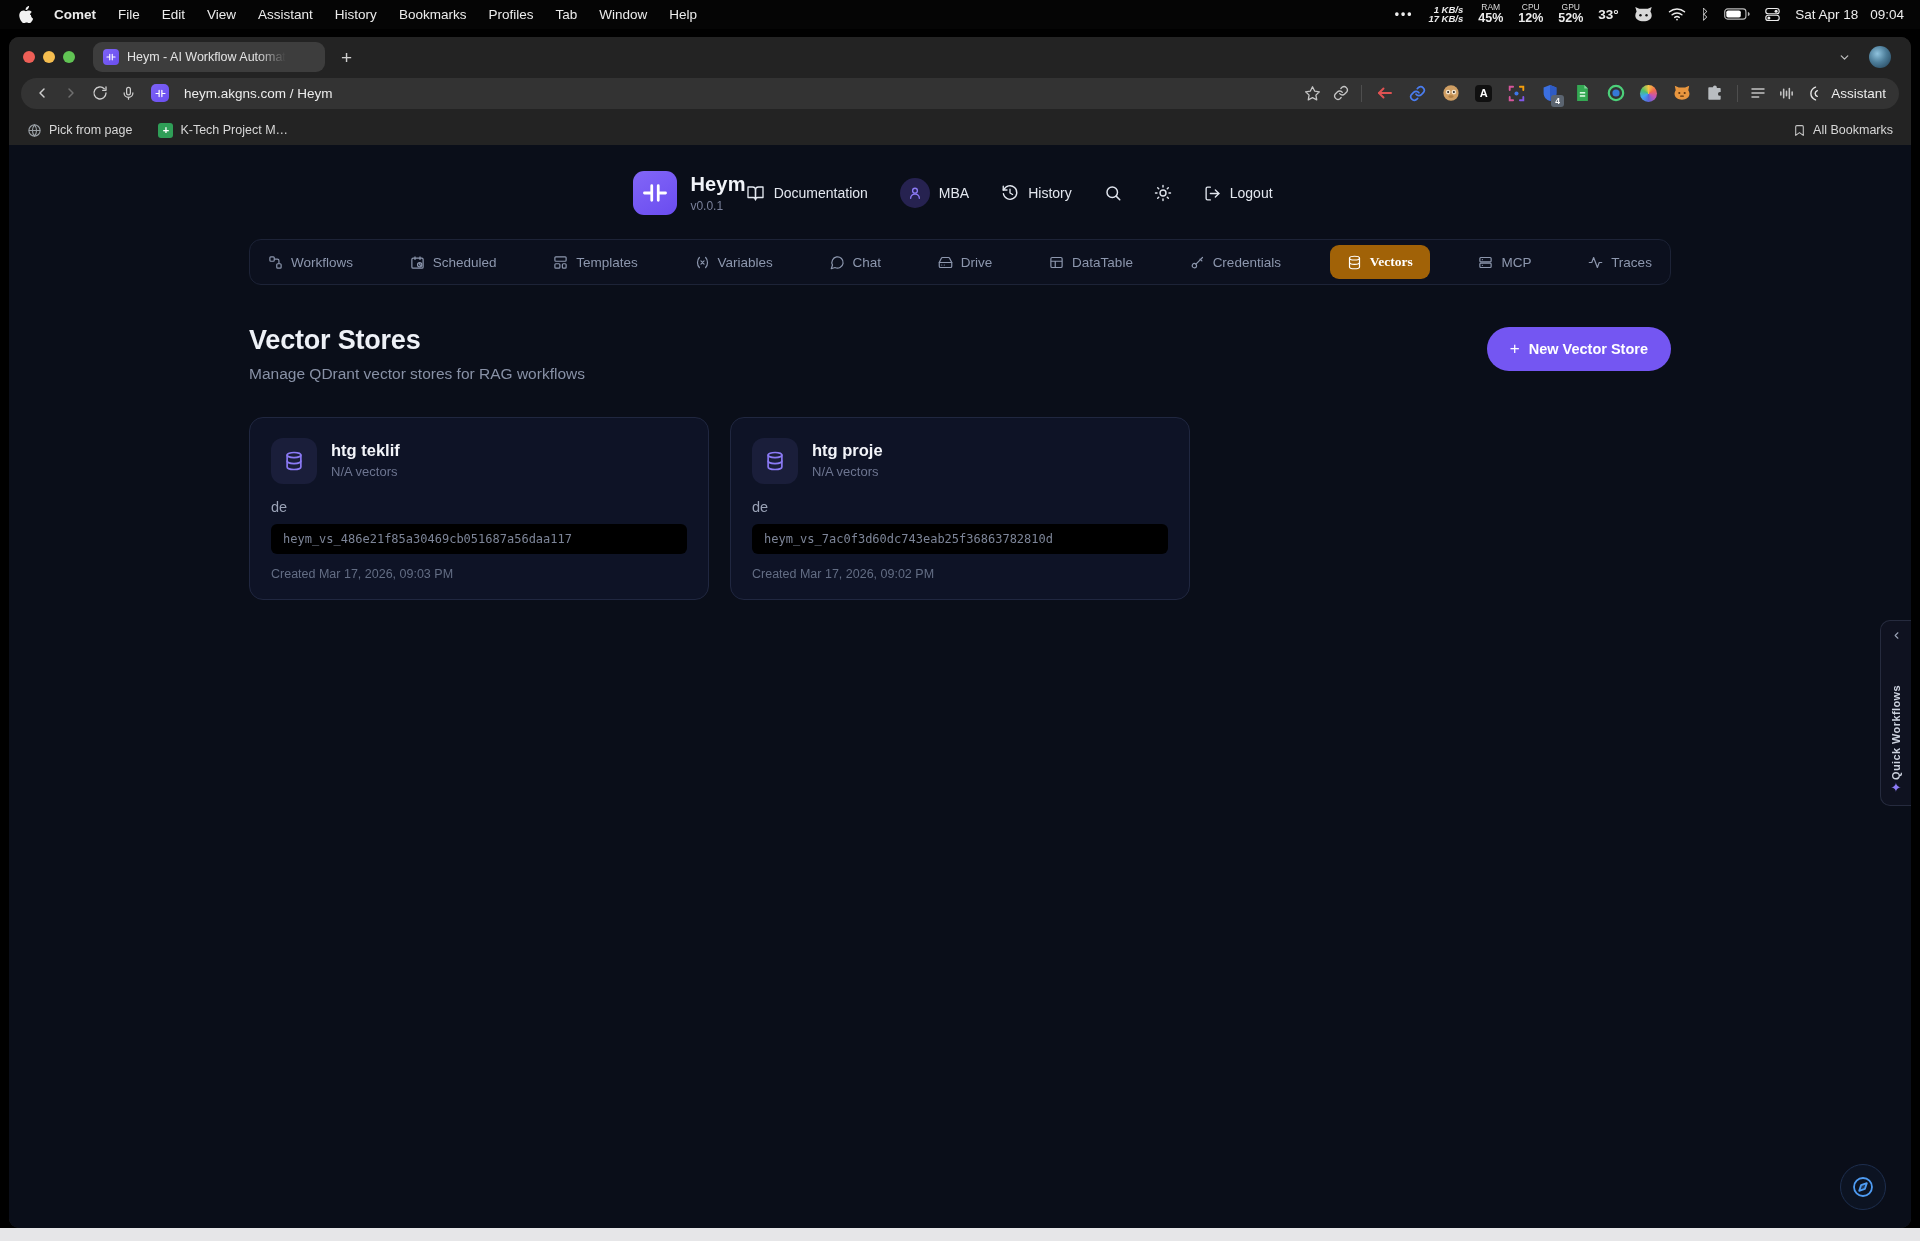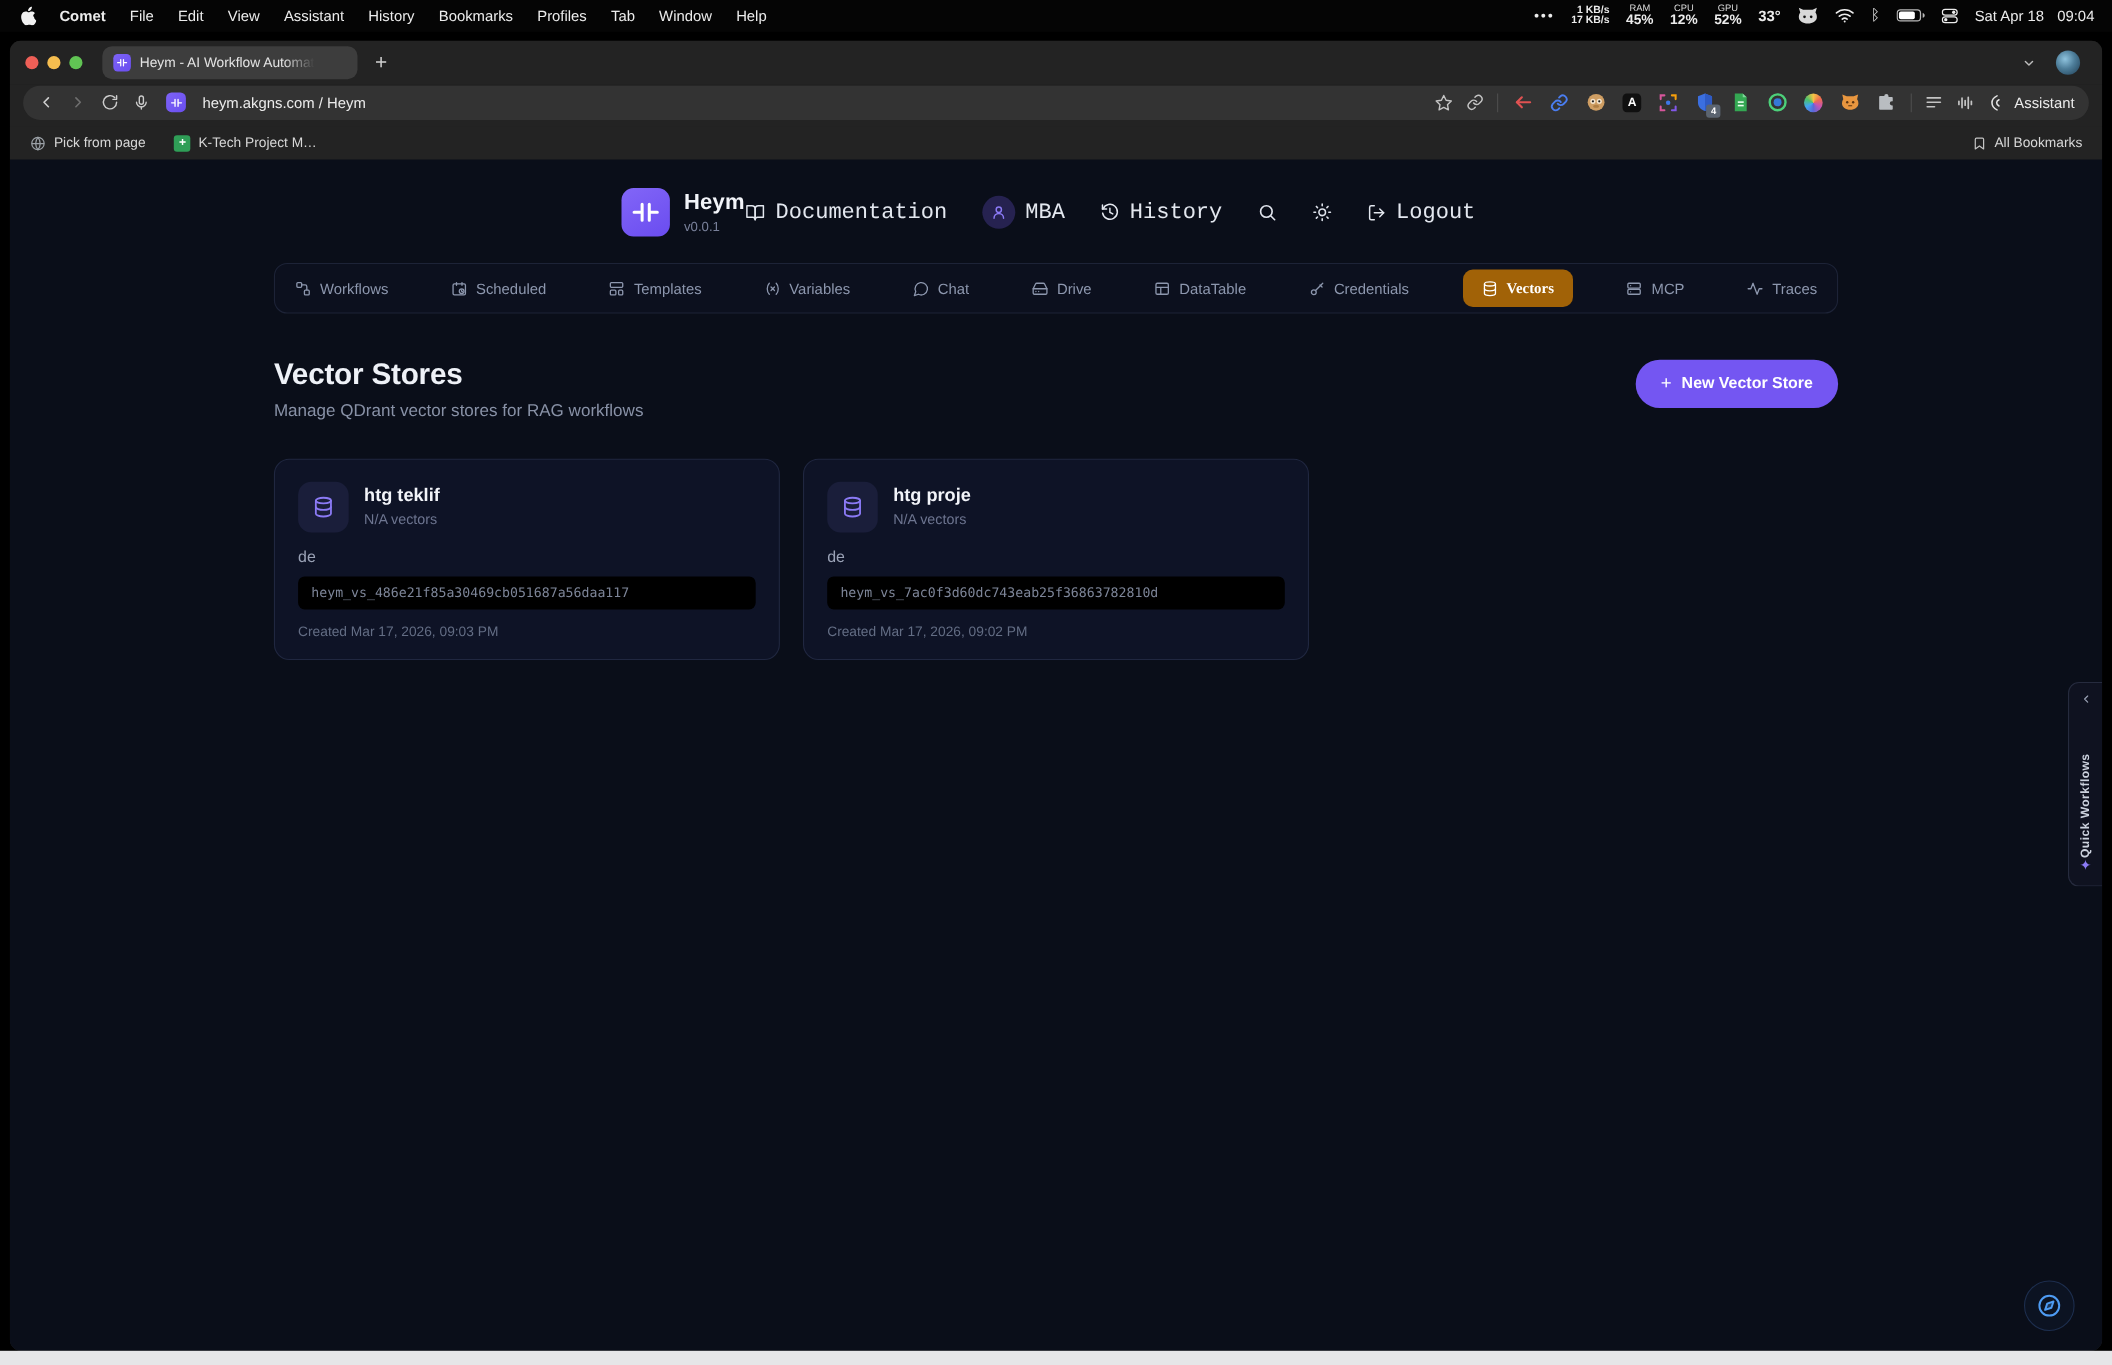--- a/index.html
+++ b/index.html
@@ -14,21 +14,21 @@
   .mb-item { padding:0 11px; white-space:nowrap; }
   .mb-app { font-weight:700; }
   .apple { padding:0 10px 0 2px; }
   .mb-spacer { flex:1; }
   .mb-status { display:flex; align-items:center; gap:15px; }
   .dots { letter-spacing:2px; font-weight:700; font-size:12px; }
   .stack { display:flex; flex-direction:column; align-items:center; line-height:1.05; }
   .stack .sl { font-size:8.5px; color:#dcdcdc; }
   .stack .sv { font-size:12.5px; font-weight:700; }
   .net { align-items:flex-end; }
-  .net span { font-size:9.5px; font-weight:600; }
+  .net span { font-size:9.5px; font-weight:600;font-style:italic; }
   .temp { font-size:13.5px; font-weight:600; }
   .bt-glyph { font-family:"DejaVu Sans", sans-serif; font-size:14px; color:#e8e8e8; }
   .mb-date { display:flex; gap:12px; font-size:13.5px; }
 
   
   .window { position:absolute; left:9px; top:37px; width:1902px; height:1191px; border-radius:10px; overflow:hidden; background:#232323; display:flex; flex-direction:column; }
 
   .tabstrip { height:40px; display:flex; align-items:center; padding:14px 14px; background:#232323; }
   .lights { display:flex; gap:8px; }
   .light { width:12px; height:12px; border-radius:50%; }
@@ -60,21 +60,21 @@
   .bm-spacer { flex:1; }
   .ktech { width:15px; height:15px; border-radius:3px; background:#2f9e57; display:flex; align-items:center; justify-content:center; color:#fff; font-size:11px; font-weight:700; line-height:1; }
 
   
   .page { flex:1; background:#0a0e19; position:relative; overflow:hidden; }
   .app-header { padding:26px 48px 0 34px; display:flex; justify-content:center; align-items:center; }
   .brand { display:flex; align-items:center; gap:13px; }
   .logo { width:44px; height:44px; border-radius:11px; background:linear-gradient(150deg,#8266f7,#6a4cf0); display:flex; align-items:center; justify-content:center; }
   .brand-name { font-size:20px; font-weight:700; color:#f2f4f9; letter-spacing:.2px; }
   .brand-ver { font-size:12px; color:#79809３; color:#79809a; margin-top:3px; }
-  .hdr-nav { display:flex; align-items:center; gap:32px; color:#e3e7ef; font-size:20px;font-family:Liberation Mono, monospace; }
+  .hdr-nav { display:flex; align-items:center; gap:32px; color:#e3e7ef; font-size:14px; }
   .hdr-item { display:flex; align-items:center; gap:9px; }
   .user-avatar { width:30px; height:30px; border-radius:50%; background:#262250; display:flex; align-items:center; justify-content:center; }
 
   .content { width:1422px; margin:0 auto; }
   .tabnav { margin-top:24px; height:46px; border:1px solid #1d2337; background:#0c101e; border-radius:12px; display:flex; align-items:center; justify-content:space-between; padding:0 10px;gap:12px; }
   .tnav { display:flex; align-items:center; gap:8px; font-size:13.5px; color:#8d97ae; padding:9px 8px; border-radius:9px; background:transparent; border:none; font-family:inherit; white-space:nowrap; }
   .tnav.active { background:#a16207; color:#ffffff; padding:9px 17px; font-weight:600;font-family:Liberation Serif, serif; }
 
   .page-head { margin-top:40px; display:flex; justify-content:space-between; align-items:flex-start; }
   .page-title { font-size:27px; font-weight:700; color:#eef1f7; letter-spacing:-.2px; }

